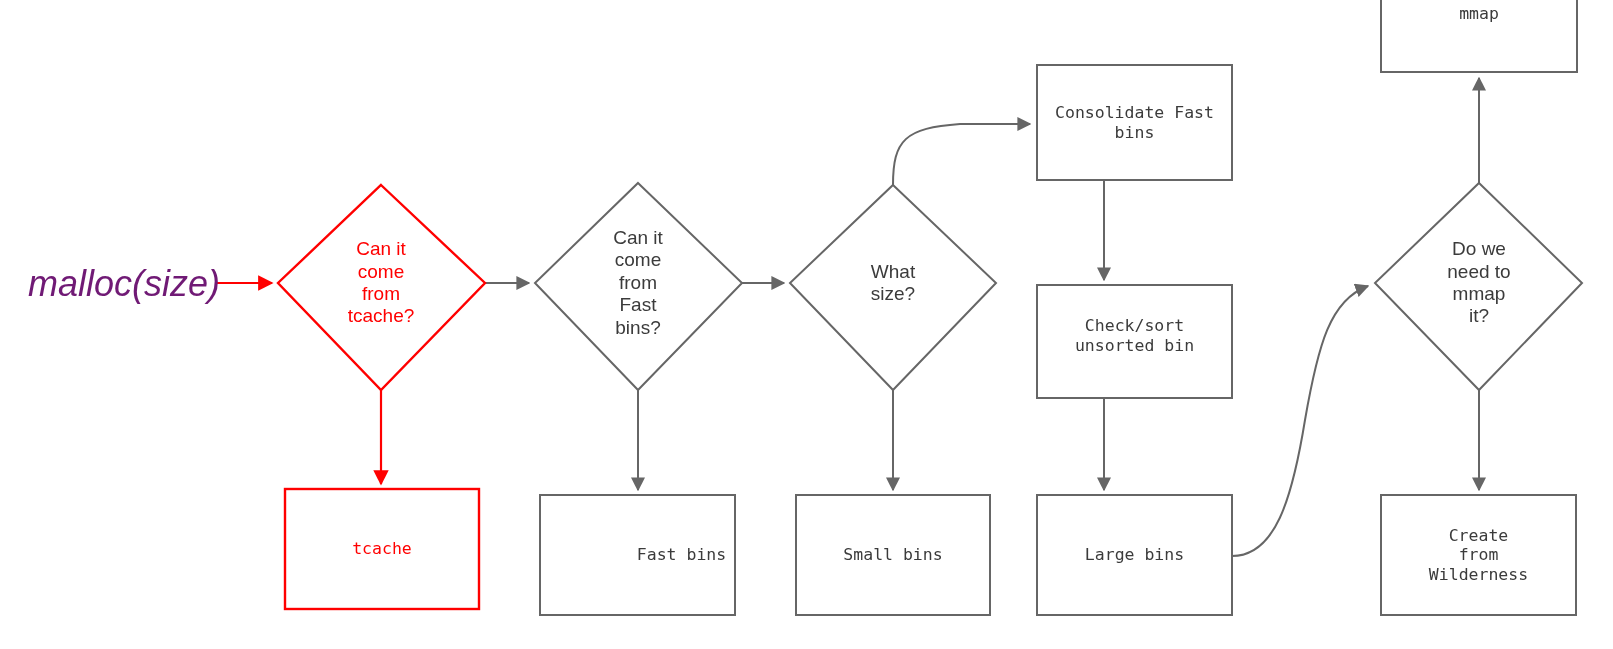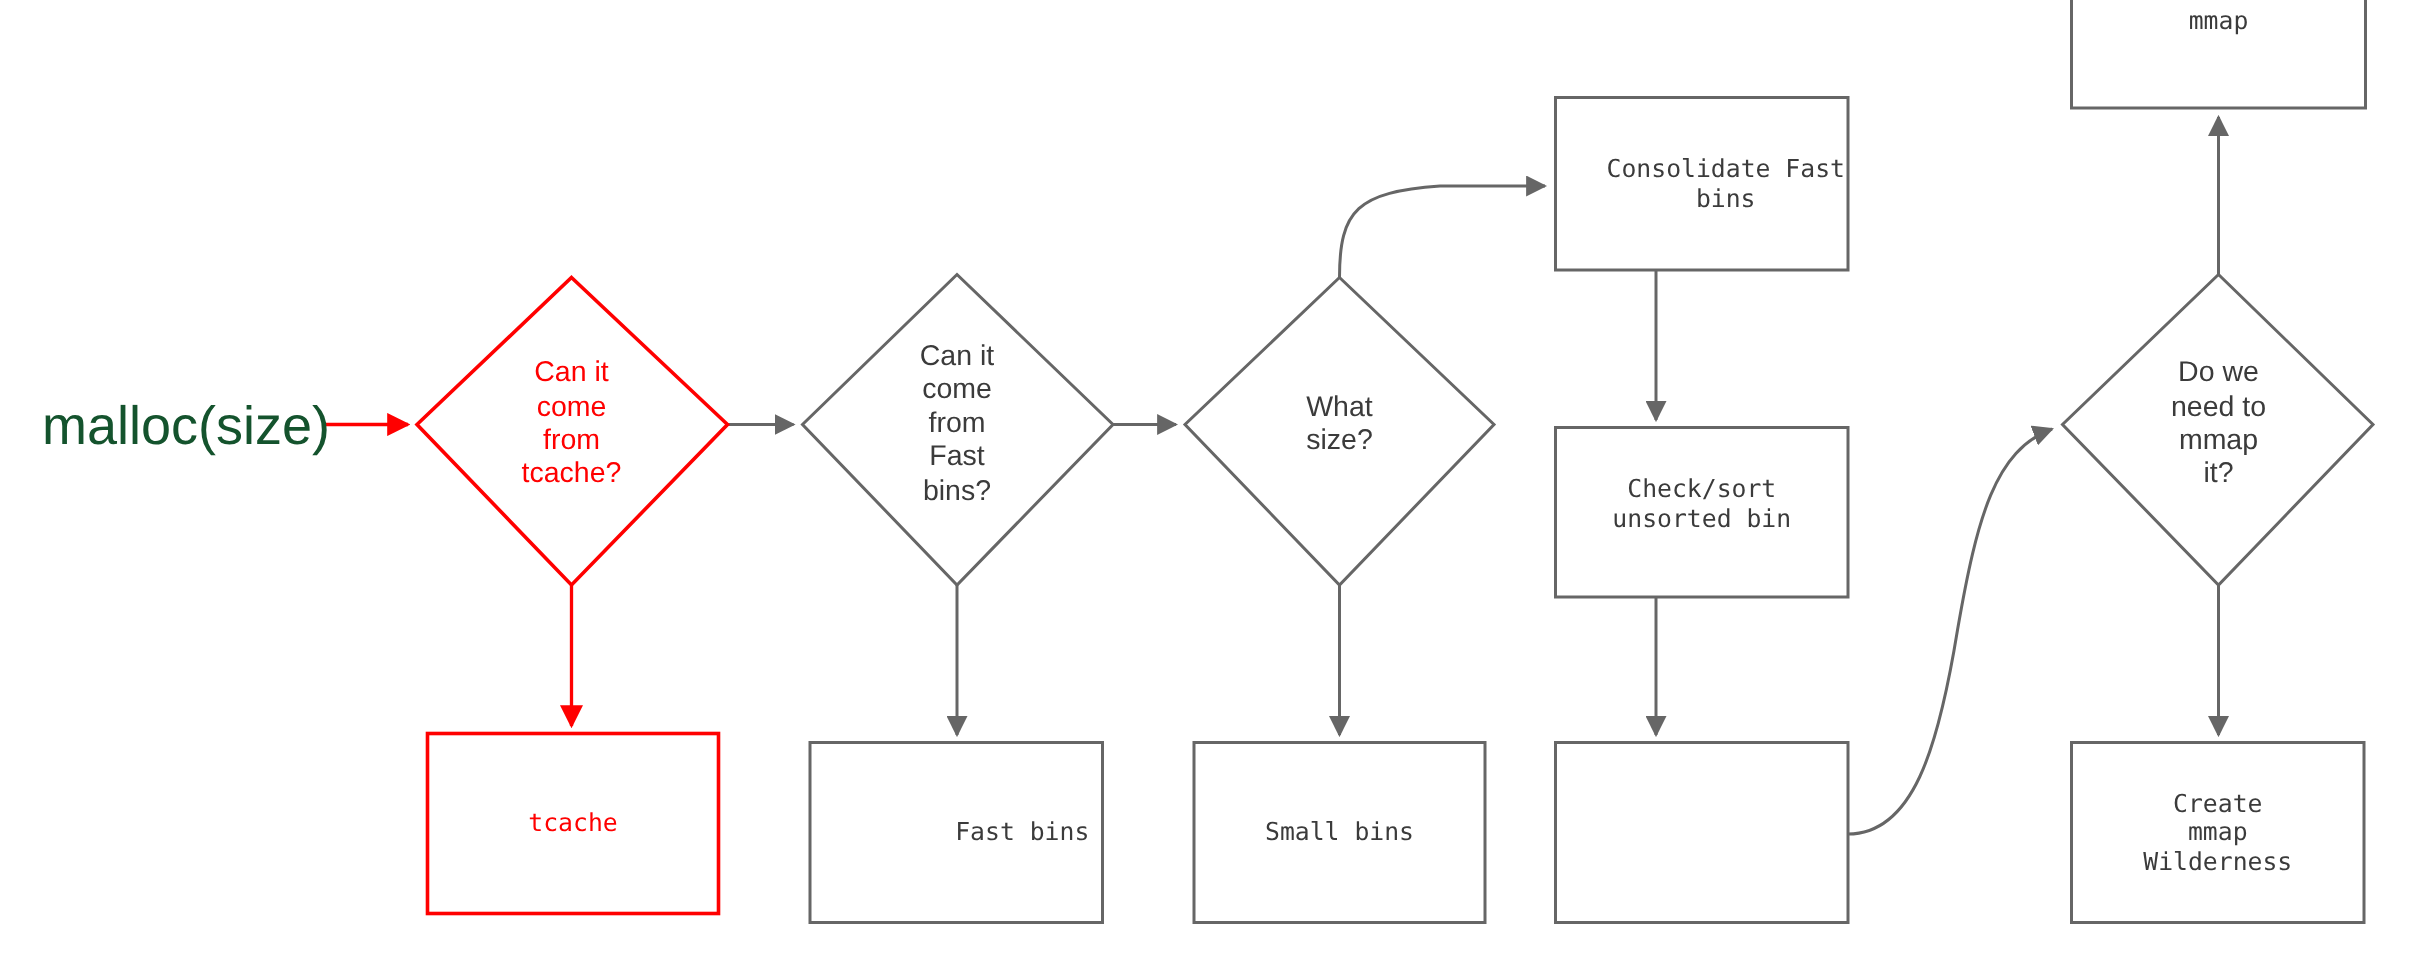--- a/index.html
+++ b/index.html
@@ -40,22 +40,23 @@
   .sans {
     font-family: "Liberation Sans", sans-serif;
     font-size: 19px;
   }
   .gray-text { color: #3b3b3b; }
   .red-text  { color: #ff0000; }
   .entry-text {
     position: absolute;
     font-family: "Liberation Sans", sans-serif;
     font-size: 36px;
-    color: #14532d;
+    color: #701a75;
     white-space: nowrap;
+    font-style: italic;
   }
 </style>
 </head>
 <body>
 
 <div id="canvas">
 
   <svg class="layer" viewBox="0 0 1613 649" xmlns="http://www.w3.org/2000/svg">
     <defs>
       <marker id="arrow-gray" viewBox="0 0 10 10" refX="9" refY="5" markerWidth="7" markerHeight="7" orient="auto-start-reverse">
@@ -154,31 +155,32 @@
 Fast
 bins?</div>
 
   <div class="node-label mono gray-text" style="left:540px; top:495px; width:195px; height:120px;margin-left:44px;">Fast bins</div>
 
   <div class="node-label sans gray-text" style="left:803px; top:231px; width:180px; height:104px;">What
 size?</div>
 
   <div class="node-label mono gray-text" style="left:796px; top:495px; width:194px; height:120px;border-radius:17px;">Small bins</div>
 
-  <div class="node-label mono gray-text" style="left:1037px; top:65px; width:195px; height:115px;margin-left:16px;">Consolidate Fast
+  <div class="node-label mono gray-text" style="left:1037px; top:65px; width:195px; height:115px;">Consolidate Fast
 bins</div>
 
   <div class="node-label mono gray-text" style="left:1037px; top:285px; width:195px; height:101px;">Check/sort
 unsorted bin</div>
 
+  <div class="node-label mono gray-text" style="left:1037px; top:495px; width:195px; height:120px;">Large bins</div>
 
   <div class="node-label sans gray-text" style="left:1389px; top:203px; width:180px; height:160px;">Do we
 need to
 mmap
 it?</div>
 
   <div class="node-label mono gray-text" style="left:1381px; top:-45px; width:196px; height:117px;">mmap</div>
 
   <div class="node-label mono gray-text" style="left:1381px; top:495px; width:195px; height:120px;">Create
-mmap
+from
 Wilderness</div>
 
 </div>
 
 </body></html>

